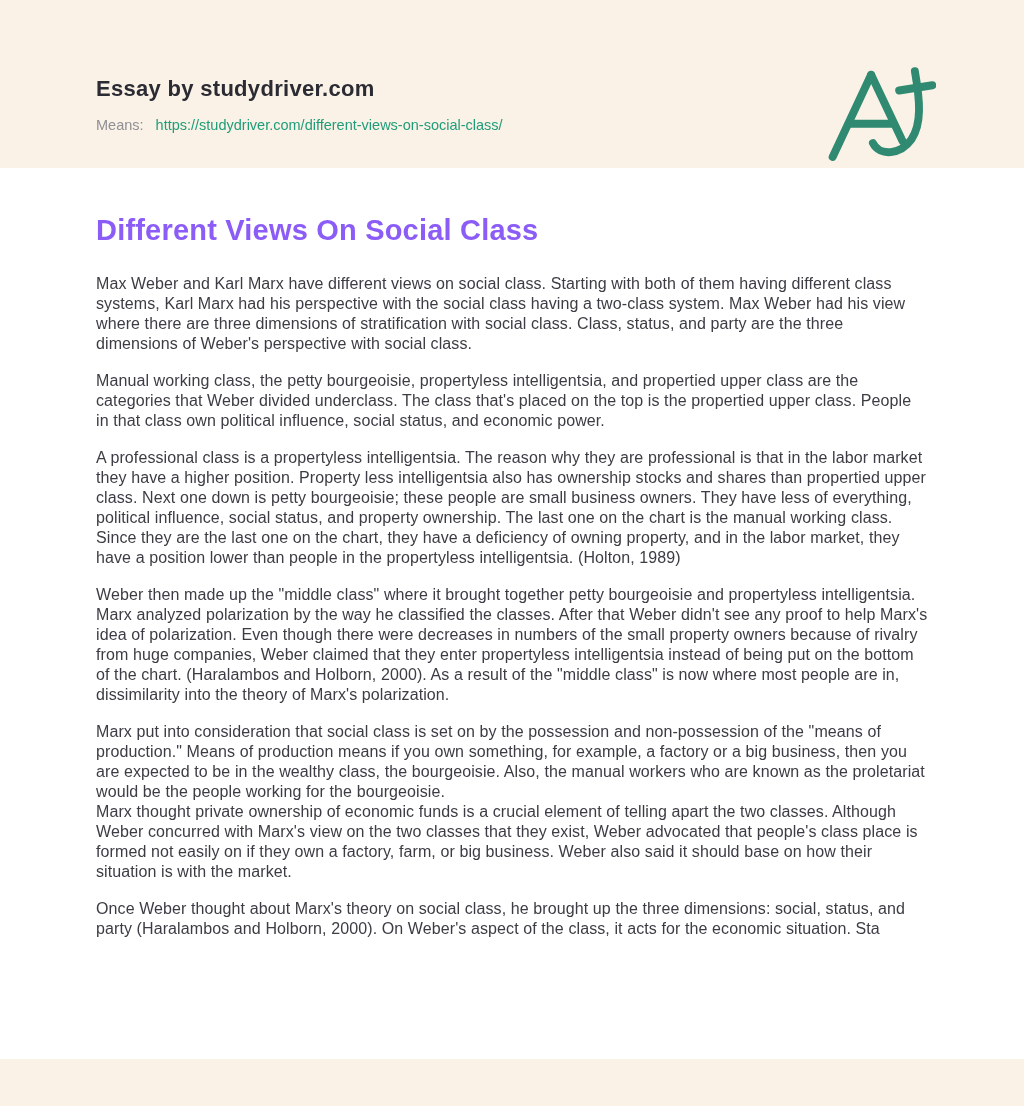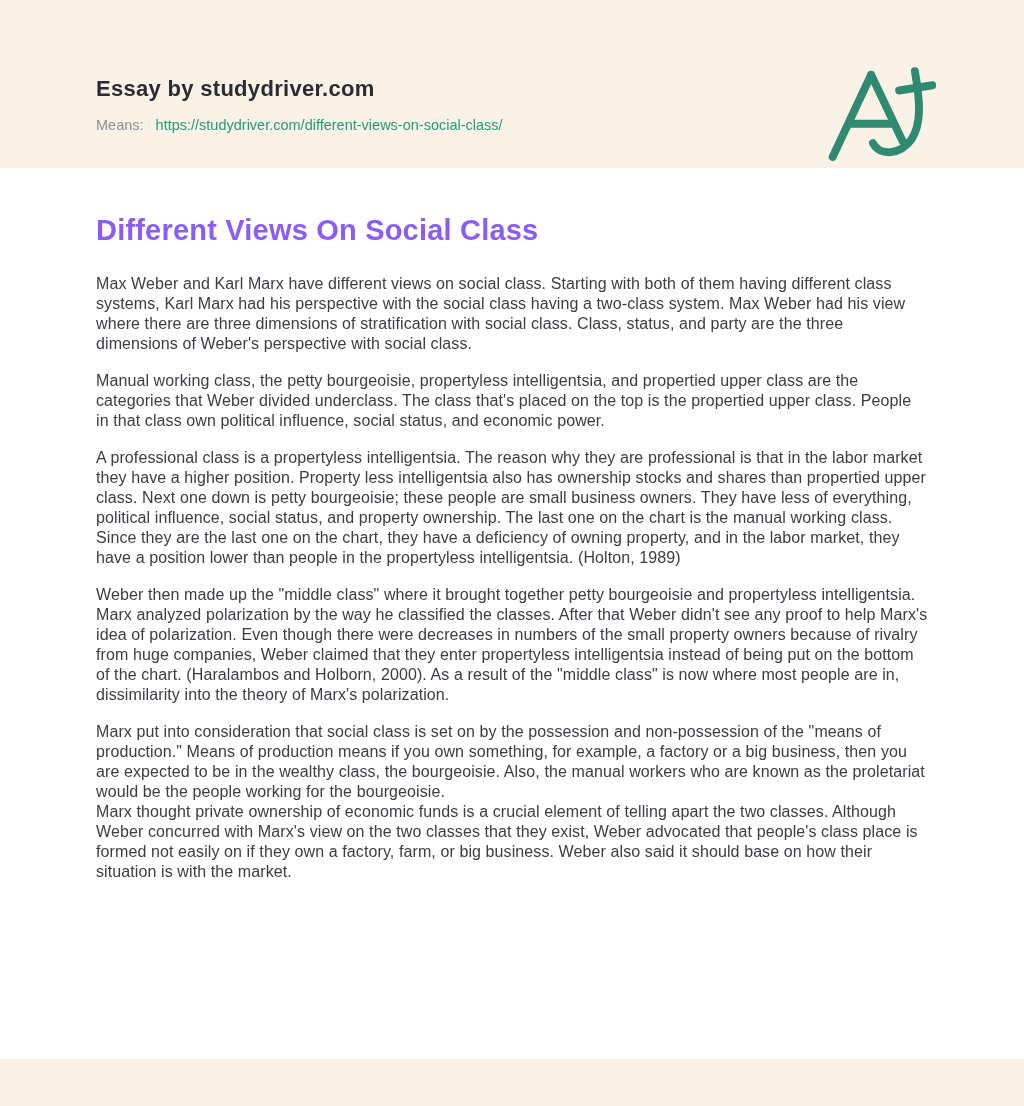--- a/index.html
+++ b/index.html
@@ -86,13 +86,14 @@
 </div>
 
 <div class="content">
   <h2 class="article-title">Different Views On Social Class</h2>
   <p class="para">Max Weber and Karl Marx have different views on social class. Starting with both of them having different class systems, Karl Marx had his perspective with the social class having a two-class system. Max Weber had his view where there are three dimensions of stratification with social class. Class, status, and party are the three dimensions of Weber's perspective with social class.</p>
   <p class="para">Manual working class, the petty bourgeoisie, propertyless intelligentsia, and propertied upper class are the categories that Weber divided underclass. The class that's placed on the top is the propertied upper class. People in that class own political influence, social status, and economic power.</p>
   <p class="para">A professional class is a propertyless intelligentsia. The reason why they are professional is that in the labor market they have a higher position. Property less intelligentsia also has ownership stocks and shares than propertied upper class. Next one down is petty bourgeoisie; these people are small business owners. They have less of everything, political influence, social status, and property ownership. The last one on the chart is the manual working class. Since they are the last one on the chart, they have a deficiency of owning property, and in the labor market, they have a position lower than people in the propertyless intelligentsia. (Holton, 1989)</p>
   <p class="para">Weber then made up the "middle class" where it brought together petty bourgeoisie and propertyless intelligentsia. Marx analyzed polarization by the way he classified the classes. After that Weber didn't see any proof to help Marx's idea of polarization. Even though there were decreases in numbers of the small property owners because of rivalry from huge companies, Weber claimed that they enter propertyless intelligentsia instead of being put on the bottom of the chart. (Haralambos and Holborn, 2000). As a result of the "middle class" is now where most people are in, dissimilarity into the theory of Marx's polarization.</p>
   <p class="para">Marx put into consideration that social class is set on by the possession and non-possession of the "means of production." Means of production means if you own something, for example, a factory or a big business, then you are expected to be in the wealthy class, the bourgeoisie. Also, the manual workers who are known as the proletariat would be the people working for the bourgeoisie.
 Marx thought private ownership of economic funds is a crucial element of telling apart the two classes. Although Weber concurred with Marx's view on the two classes that they exist, Weber advocated that people's class place is formed not easily on if they own a factory, farm, or big business. Weber also said it should base on how their situation is with the market.</p>
+  <p class="para">Once Weber thought about Marx's theory on social class, he brought up the three dimensions: social, status, and party (Haralambos and Holborn, 2000). On Weber's aspect of the class, it acts for the economic situation. Sta</p>
 </div>
 
 </body></html>

